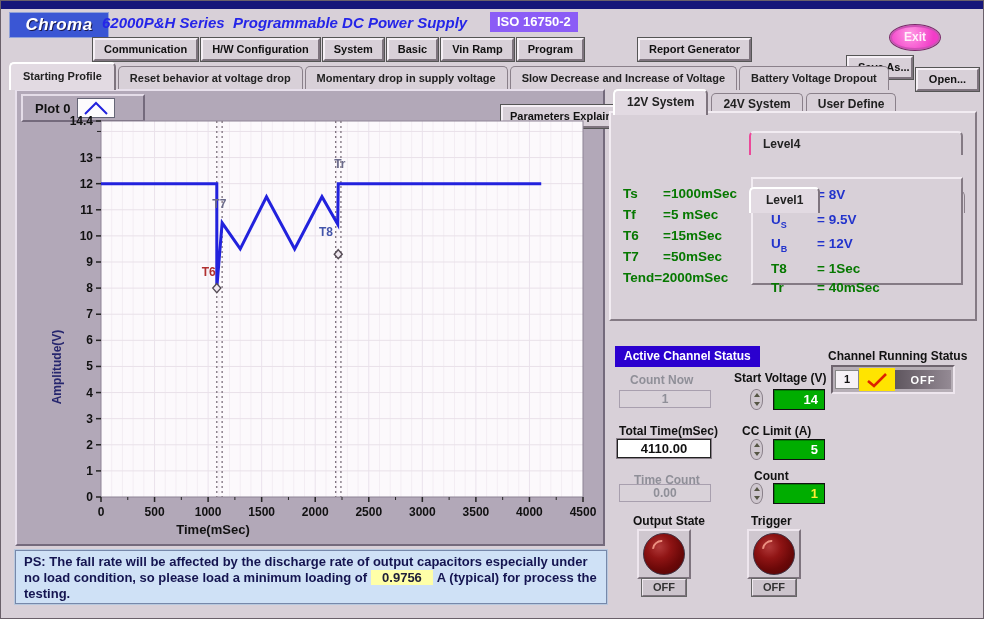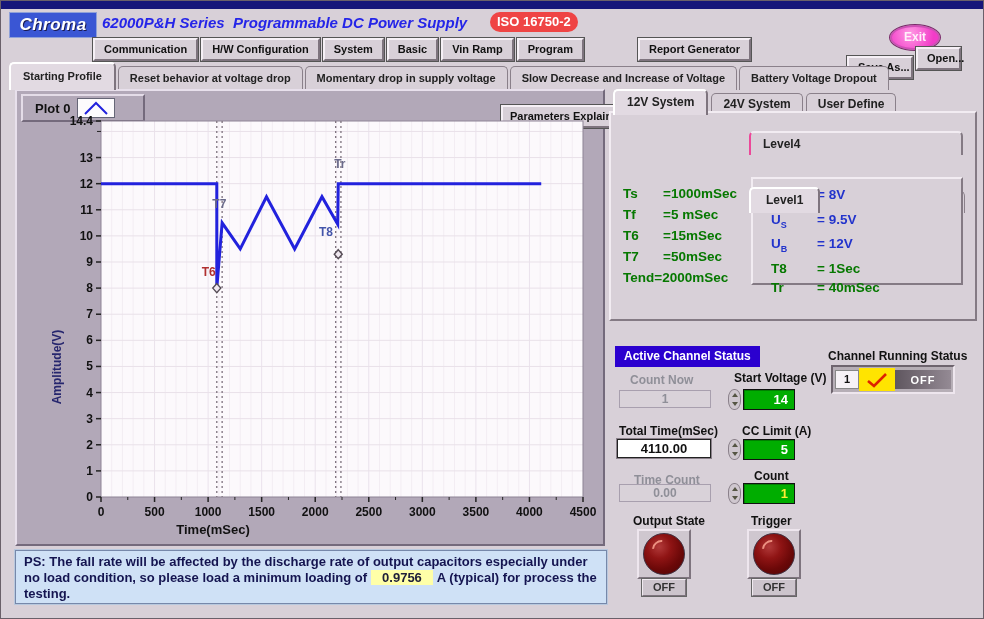--- a/index.html
+++ b/index.html
@@ -2,36 +2,36 @@
 <html><head>
 <meta charset="utf-8">
 <style>
   * { margin:0; padding:0; box-sizing:border-box; font-family:"Liberation Sans", sans-serif; }
   body { background:#9a929a; }
   .window { position:relative; width:984px; height:619px; background:#d8d0d8; overflow:hidden; border:1px solid #6a606a; }
   .abs { position:absolute; }
 
   
   .top-strip { left:0; top:0; width:984px; height:8px; background:#16167a; }
-  .logo { left:8px; top:11px; width:88px; height:26px; background:#3a56d4; border:1px solid #8fa0d8;
+  .logo { left:8px; top:11px; width:100px; height:26px; background:#3a56d4; border:1px solid #8fa0d8;
           color:#fff; font-weight:bold; font-style:italic; font-size:17px; text-align:center; line-height:24px;
           text-shadow:1px 1px 0 #1a1a50; letter-spacing:0.5px; }
   .app-title { left:101px; top:13px; color:#2525e8; font-weight:bold; font-style:italic; font-size:15px; white-space:pre; }
-  .iso-badge { left:489px; top:11px; background:#ef4444; color:#fff; font-weight:bold; font-size:13px; padding:2px 7px 3px;border-radius:10px; }
+  .iso-badge { left:489px; top:11px; background:#8b5cf6; color:#fff; font-weight:bold; font-size:13px; padding:2px 7px 3px; }
   .exit-btn { left:889px; top:24px; width:50px; height:25px; border-radius:50%;
               background:radial-gradient(circle at 40% 32%, #ff9ae4, #f23cc8 75%);
               border:2px solid #cf4fb6; outline:1px solid #7a2a6a; color:#fff0fa; font-weight:bold; font-size:12px;
               text-align:center; line-height:21px; cursor:pointer; }
   .menu-row { left:92px; top:37px; display:flex; gap:3px; }
   .mbtn, .gbtn { background:#d8d0d8; border-top:2px solid #f6f0f6; border-left:2px solid #f6f0f6;
           border-right:2px solid #7e747e; border-bottom:2px solid #7e747e; outline:1px solid #555;
           font-weight:bold; font-size:11px; color:#111; padding:3px 9px 4px; cursor:pointer; white-space:nowrap; }
   .report-btn { left:637px; top:37px; }
   .saveas-btn { left:846px; top:55px; width:66px; height:23px; }
-  .open-btn { left:915px; top:46px; width:45px; height:23px; }
+  .open-btn { left:915px; top:67px; width:63px; height:23px; }
 
   
   .main-tabs { left:8px; top:61px; display:flex; align-items:flex-end; gap:2px; }
   .tab { background:#d8d0d8; border:1px solid #8a808a; border-bottom:none; border-radius:5px 5px 0 0;
          font-weight:bold; font-size:11px; color:#222; padding:5px 11px 6px; cursor:pointer; white-space:nowrap; }
   .tab.active { background:#e2dae2; border-top:2px solid #fff; border-left:2px solid #fff; border-right:2px solid #7e747e;
                 padding:6px 12px 8px; position:relative; z-index:2; }
 
   
   .left-panel { left:14px; top:88px; width:590px; height:457px; background:#b2a8b8;
@@ -75,21 +75,21 @@
   sub { font-size:9px; }
 
   
   .acs-header { left:614px; top:345px; background:#2b00cf; color:#fff; font-weight:bold; font-size:12px; padding:3px 9px 4px; }
   .glabel { color:#8f8f98; font-weight:bold; font-size:12px; }
   .blabel { color:#111; font-weight:bold; font-size:12px; }
   .dis-input { background:#d9d2d9; border:1px solid #a89fae; color:#8f8f98; font-weight:bold; font-size:12px;
                text-align:center; line-height:16px; }
   .en-input { background:#fff; border:1px solid #222; outline:1px solid #8a808a; color:#111; font-weight:bold;
               font-size:13px; text-align:center; line-height:17px; }
-  .spin-wrap { display:flex; align-items:center; gap:2px; }
+  .spin-wrap { display:flex; align-items:center; gap:10px;margin-left:22px; }
   .spin { width:13px; height:21px; background:#cfc7cf; border:1px solid #8a808a; border-radius:6px / 9px;
           display:flex; flex-direction:column; align-items:center; justify-content:space-between; padding:3px 0; cursor:pointer; }
   .arr-up { width:0; height:0; border-left:3px solid transparent; border-right:3px solid transparent; border-bottom:4px solid #554; }
   .arr-dn { width:0; height:0; border-left:3px solid transparent; border-right:3px solid transparent; border-top:4px solid #554; }
   .gdisp { width:52px; height:21px; background:#00ad00; border:1px solid #111; box-shadow:inset 1px 1px 0 #008000;
            color:#fff; font-weight:bold; font-size:13px; display:flex; align-items:center; justify-content:flex-end; padding-right:6px; }
   .gdisp.yellow { color:#ffee33; }
 
   
   .knob-panel { width:54px; height:50px; background:#cfc7cf; border-top:2px solid #eee6ee; border-left:2px solid #eee6ee;

